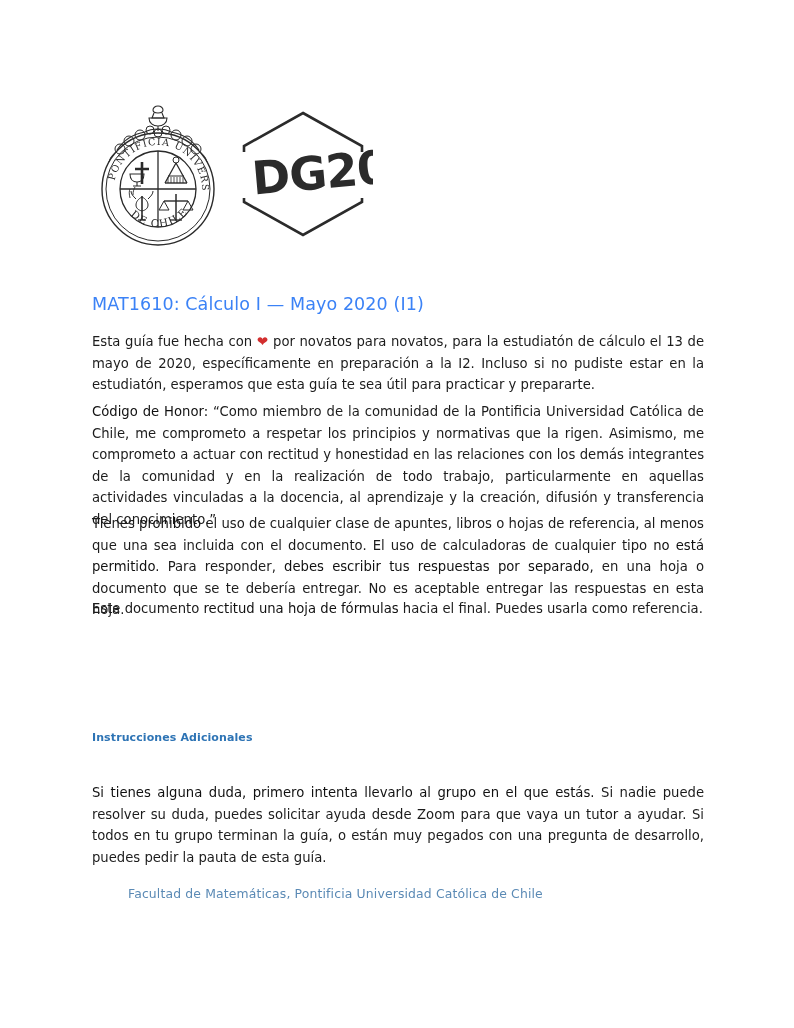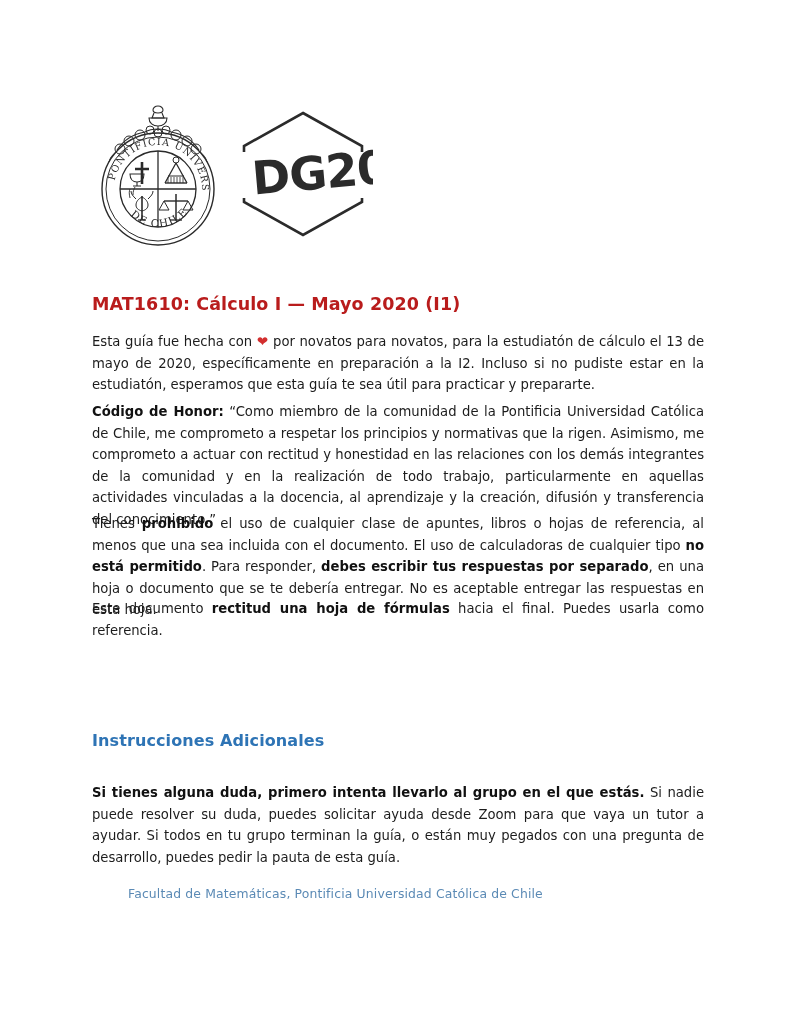--- a/index.html
+++ b/index.html
@@ -45,47 +45,47 @@
     width: 140px;
     height: 132px;
   }
 
   
   .doc-title {
     position: absolute;
     left: 92px;
     top: 294px;
     font-size: 17.5px;
-    font-weight: bold;
-    color: #b91c1c;
+    font-weight: normal;
+    color: #3b82f6;
     letter-spacing: 0.1px;
     white-space: nowrap;
   }
   .section-heading {
     position: absolute;
     left: 92px;
     top: 731px;
-    font-size: 16px;
+    font-size: 11px;
     font-weight: bold;
     color: #2E74B5;
     letter-spacing: 0.1px;
     white-space: nowrap;
   }
 
   
   .para {
     position: absolute;
     left: 92px;
     width: 612px;
     font-size: 13.2px;
     line-height: 21.5px;
     text-align: justify;
     color: #1c1c1c;
   }
-  .para b { font-weight: bold; color: #111; }
+  .para b { font-weight: normal; color: #111; }
 
   .p-intro     { top: 331px; }
   .p-honor     { top: 401px; }
   .p-prohibido { top: 513px; }
   .p-formulas  { top: 598px; }
   .p-instr1    { top: 751px; }
   .p-instr2    { top: 782px; }
 
   .footer-note {
     position: absolute;

